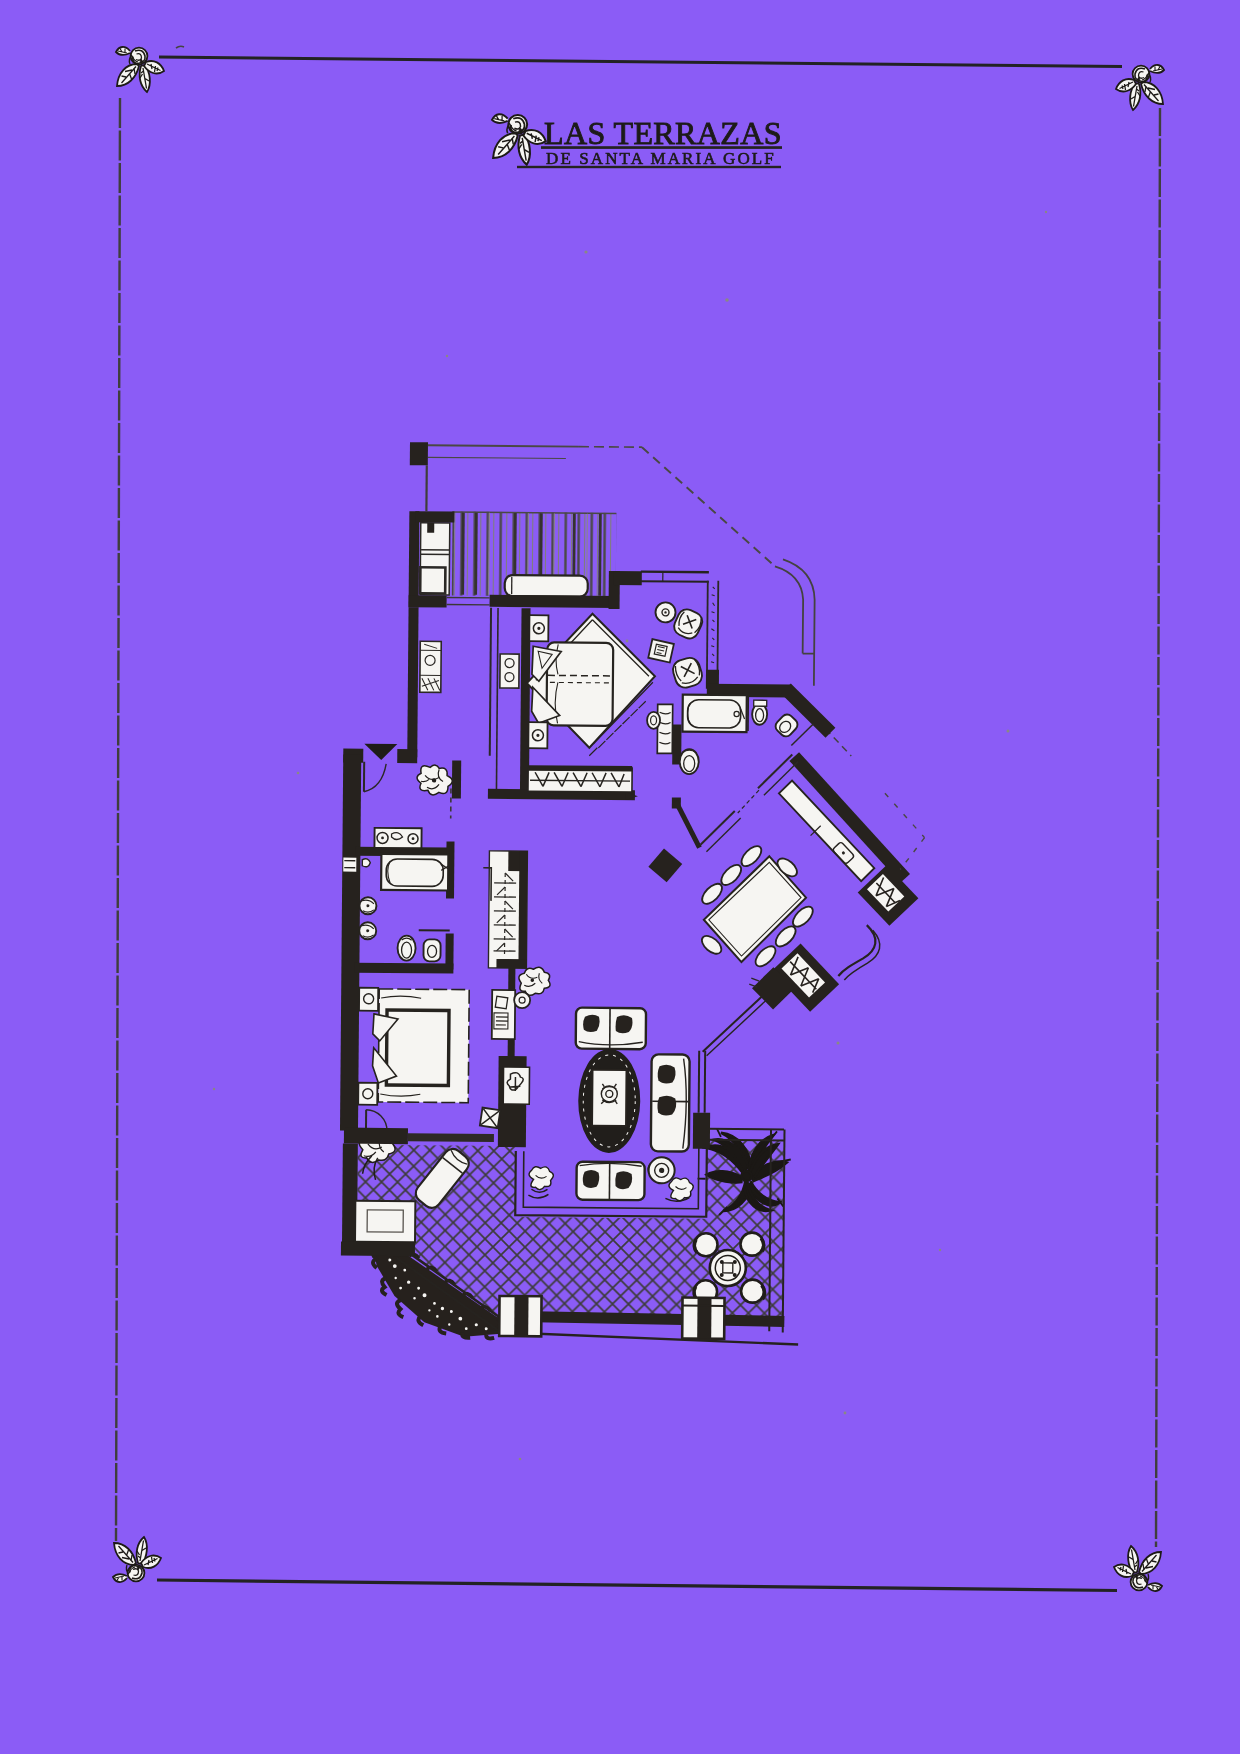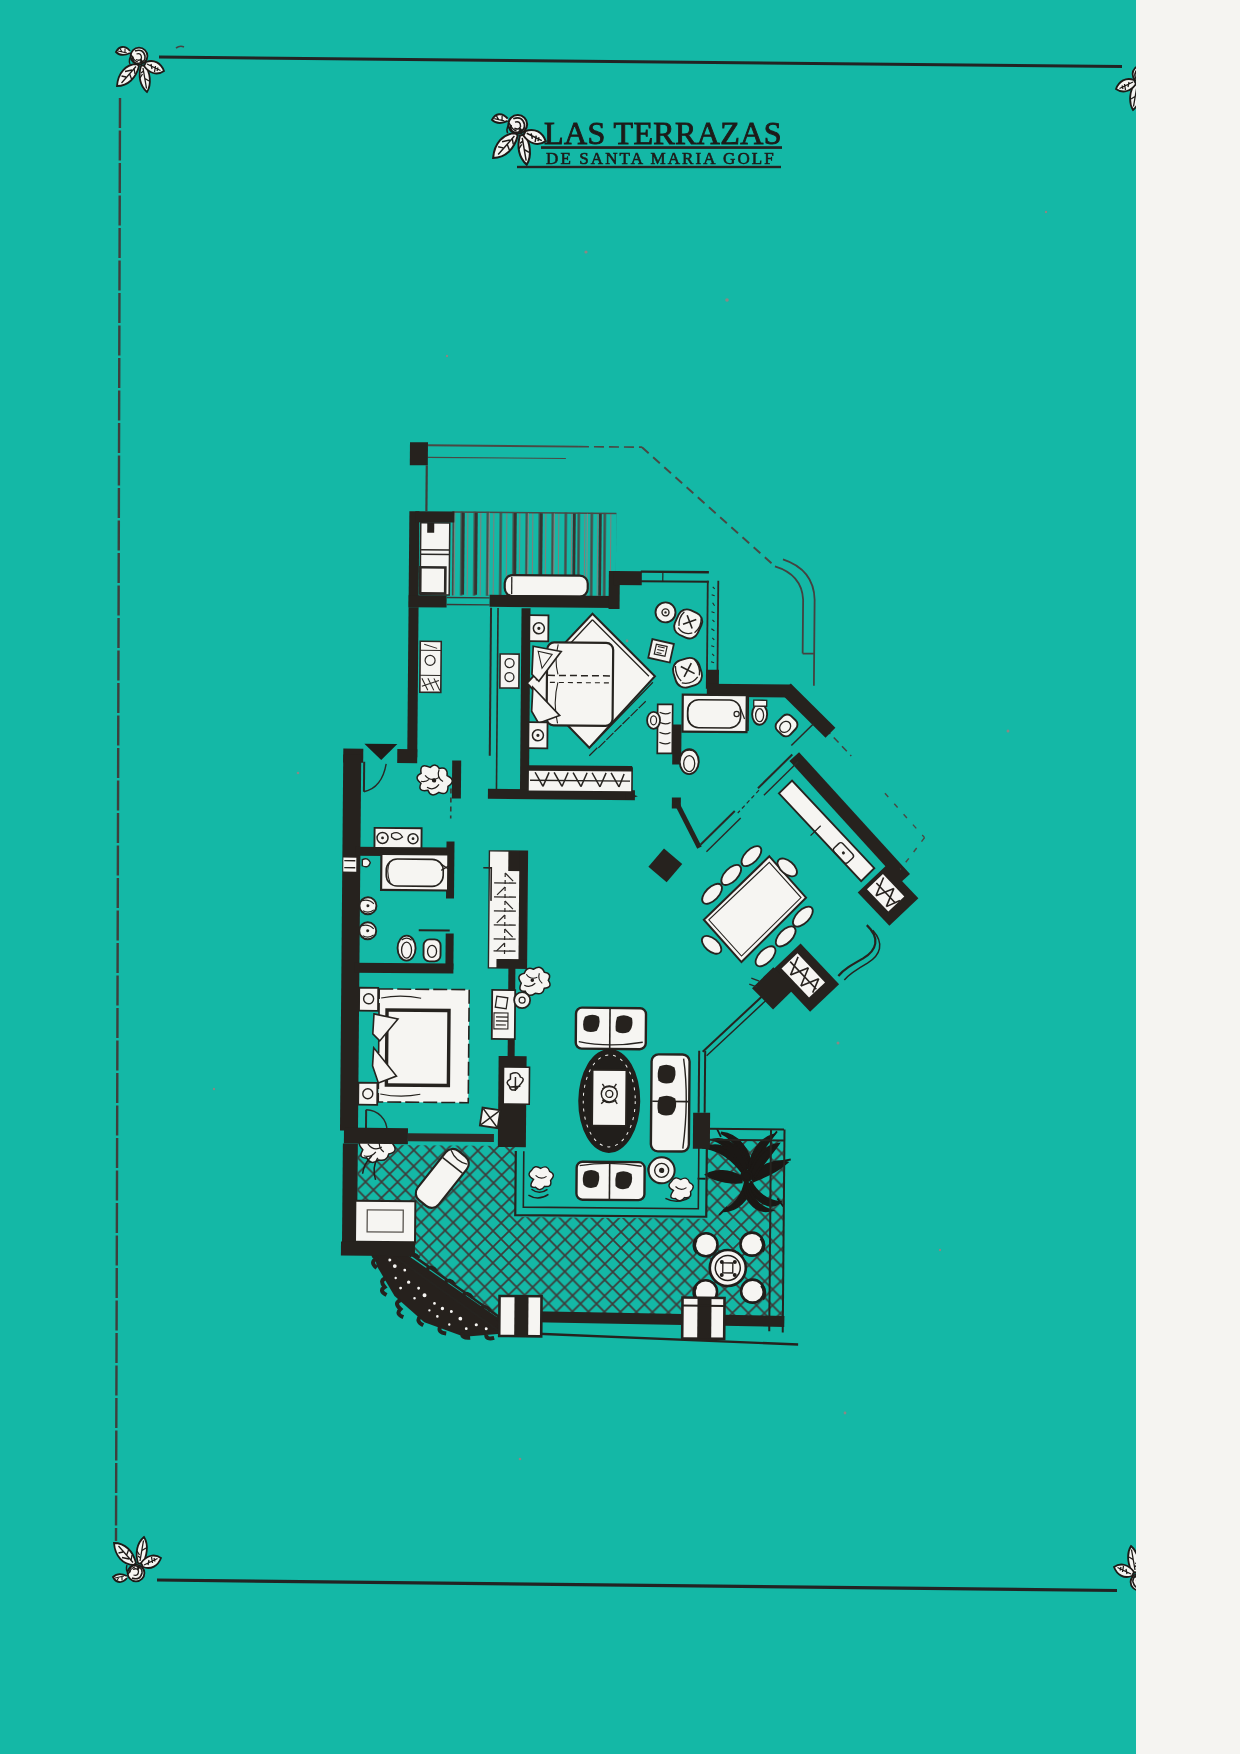--- a/index.html
+++ b/index.html
@@ -1,17 +1,17 @@
 <!DOCTYPE html>
 <html><head>
 <meta charset="utf-8">
 <style>
 html,body{margin:0;padding:0;}
 body{background:#f5f4f1;font-family:"Liberation Serif",serif;}
-#page{position:relative;width:1136px;height:1754px;background:#14b8a6;overflow:hidden;}
+#page{position:relative;width:1240px;height:1754px;background:#8b5cf6;overflow:hidden;}
 #page svg{position:absolute;left:0;top:0;}
 </style>
 </head>
 <body>
 <div id="page">
 <svg width="1240" height="1754" viewBox="0 0 1240 1754">
 <defs>
 <pattern id="lat" width="16" height="16" patternUnits="userSpaceOnUse">
 <path d="M0,16 L16,0 M0,0 L16,16 M-4,4 L4,-4 M12,20 L20,12 M-4,12 L4,20 M12,-4 L20,4" stroke="#3c3b39" stroke-width="1.7" fill="none"></path>
 </pattern>

